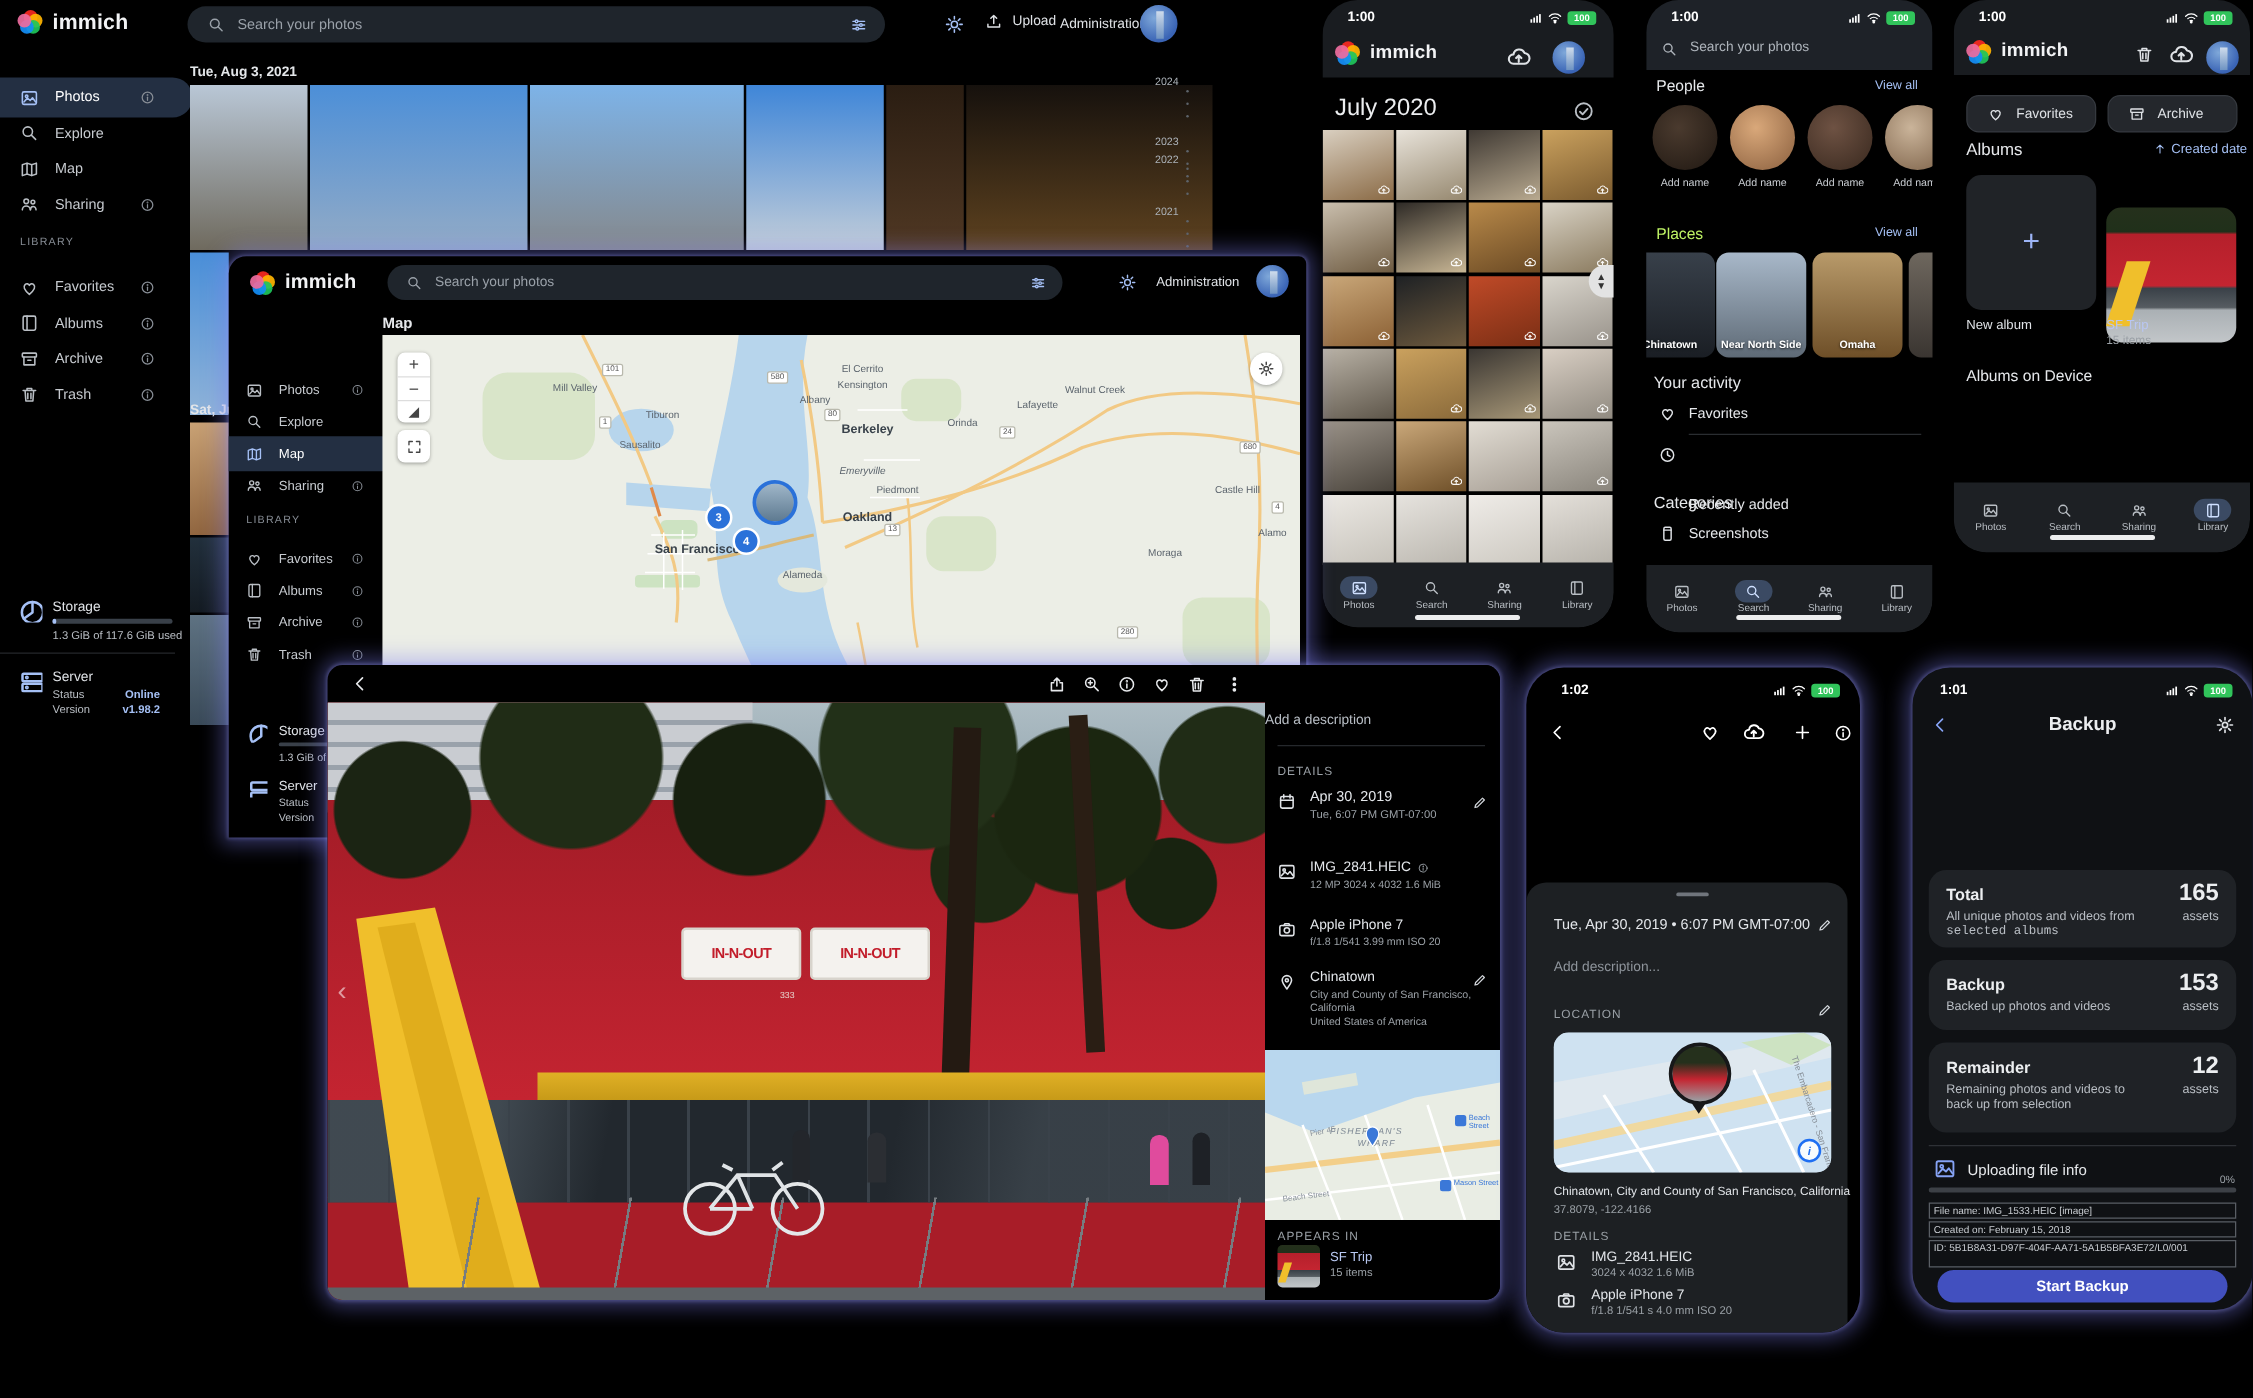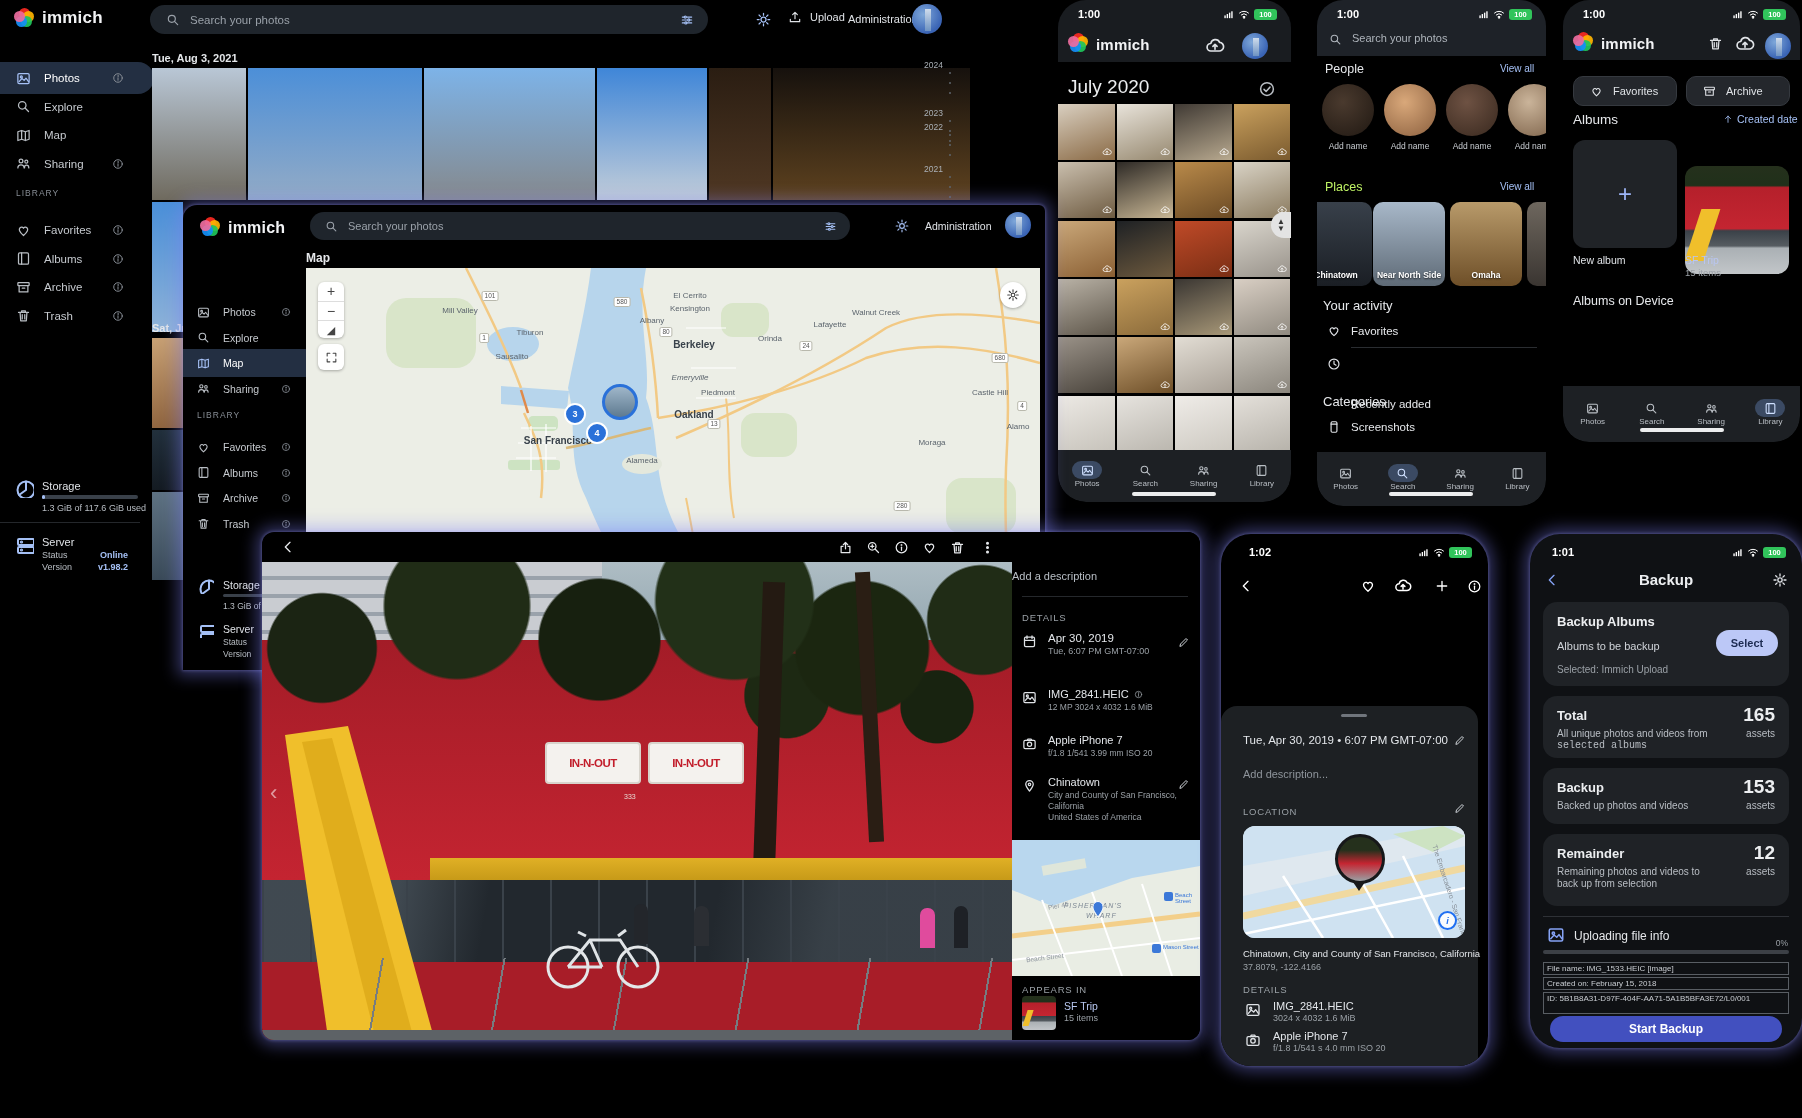--- a/index.html
+++ b/index.html
@@ -37,21 +37,21 @@
   .tile .cl{position:absolute;right:3px;bottom:3px;color:#fff;opacity:.95;}
   .facecap{font-size:8.5px;color:#c9cdd2;text-align:center;margin-top:5px;}
   .placecard{position:absolute;border-radius:10px;overflow:hidden;}
   .placecard .pl{position:absolute;bottom:6px;left:0;right:0;text-align:center;color:#fff;font-size:8.5px;font-weight:bold;
     text-shadow:0 1px 2px rgba(0,0,0,.8);white-space:nowrap;}
   .chip{position:absolute;height:30px;border-radius:10px;background:#24272c;border:1px solid #35393f;
     display:flex;align-items:center;color:#dfe2e6;font-size:11px;gap:10px;padding:0 0 0 16px;box-sizing:border-box;}
   .frow{position:absolute;border:1px solid #595e64;color:#c9cdd2;font-size:8px;line-height:10px;
     padding:1px 3px;box-sizing:border-box;overflow:hidden;}
   .penc{color:#cfd3d8;}
-  .hdrlogo{display:flex;align-items:flex-end;gap:8px;}
+  .hdrlogo{display:flex;align-items:flex-start;gap:8px;}
   .wordmark{font-weight:bold;letter-spacing:.2px;color:#f2f3f5;}
   .mini-innout{position:relative;overflow:hidden;background:linear-gradient(180deg,#25301c 0%,#20301a 18%,#b5202b 20%,#c42531 58%,#3a4148 60%,#565c61 74%,#aab0b4 76%,#c2c6c9 100%);}
   .mini-innout::after{content:"";position:absolute;left:8%;top:40%;width:18%;height:48%;background:#f0bf2b;transform:skewX(-18deg);}
 </style>
 </head>
 <body>
 
 <svg width="0" height="0" style="position:absolute">
   <defs>
     <symbol id="i-search" viewBox="0 0 24 24">
@@ -1086,26 +1086,20 @@
         <div class="batt">100</div>
       </div>
     <svg class="ic abs" width="16" height="16" style="left:14px;top:38px;color:#86a3f5;">
         <use href="#i-back"></use>
       </svg>
     <div class="abs" style="left:0;top:37px;width:272px;text-align:center;font-size:15px;font-weight:bold;color:#eceef0;">Backup</div>
     <svg class="ic abs" width="16" height="16" style="left:242px;top:38px;color:#dfe2e6;">
         <use href="#i-gear"></use>
       </svg>
 
-    <div class="card" style="left:13px;top:68px;width:246px;height:84px;">
-      <div class="abs" style="left:14px;top:12px;font-size:13px;font-weight:bold;color:#eceef0;">Backup Albums</div>
-      <div class="abs" style="left:14px;top:38px;font-size:11px;color:#cfd3d8;">Albums to be backup</div>
-      <div class="abs" style="left:173px;top:28px;width:62px;height:26px;border-radius:13px;background:#bcc8f7;color:#1d2b52;font-size:11px;font-weight:bold;display:flex;align-items:center;justify-content:center;">Select</div>
-      <div class="abs muted" style="left:14px;top:62px;font-size:10px;">Selected: Immich Upload</div>
-    </div>
     <div id="statsE"></div>
     <div class="abs" style="left:13px;top:382px;width:246px;height:1px;background:#2e3136;"></div>
     <svg class="ic abs" width="18" height="18" style="left:17px;top:392px;color:#86a3f5;">
         <use href="#i-image"></use>
       </svg>
     <div class="abs" style="left:44px;top:395px;font-size:12px;color:#e6e8eb;">Uploading file info</div>
     <div class="abs muted" style="right:14px;top:404px;font-size:8.5px;">0%</div>
     <div class="abs" style="left:13px;top:416px;width:246px;height:4px;border-radius:2px;background:#3c4046;"></div>
     <div id="fileRows"></div>
     <div class="abs" style="left:20px;top:482px;width:232px;height:26px;border-radius:13px;background:#4250bf;color:#fff;font-size:12px;font-weight:bold;display:flex;align-items:center;justify-content:center;">Start Backup</div>

